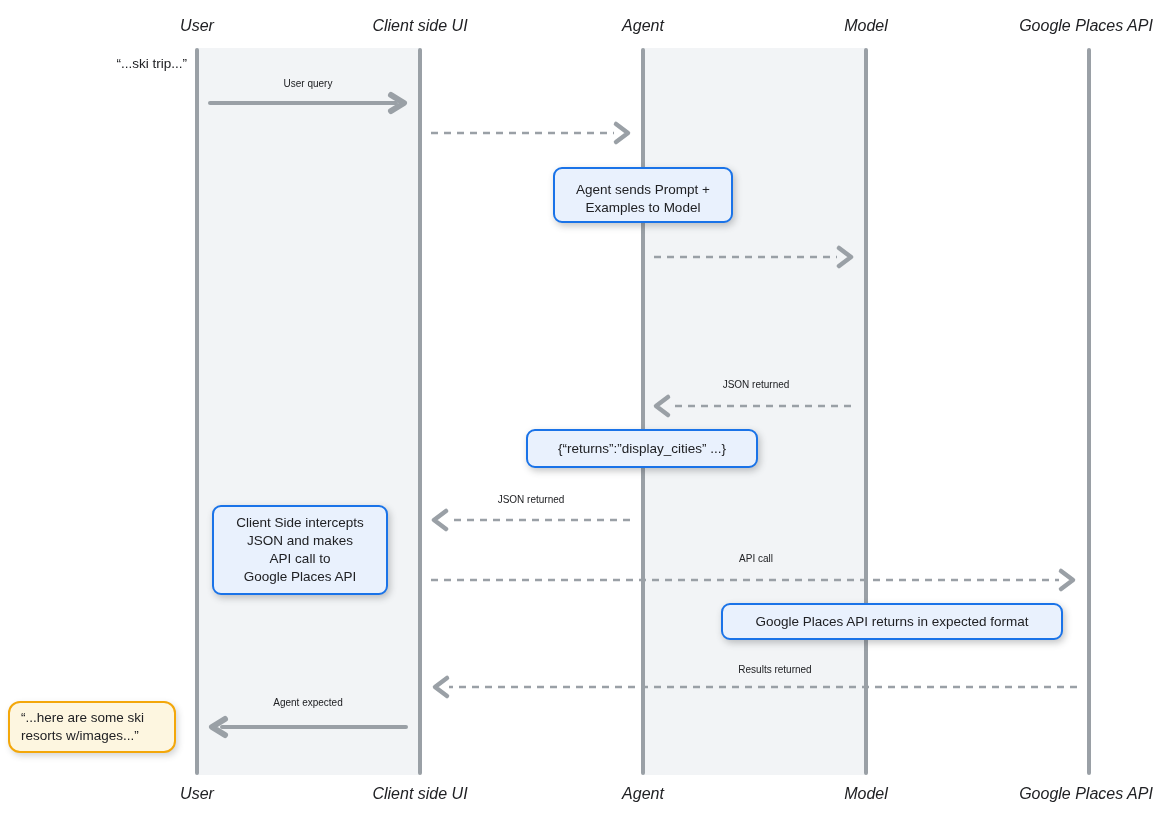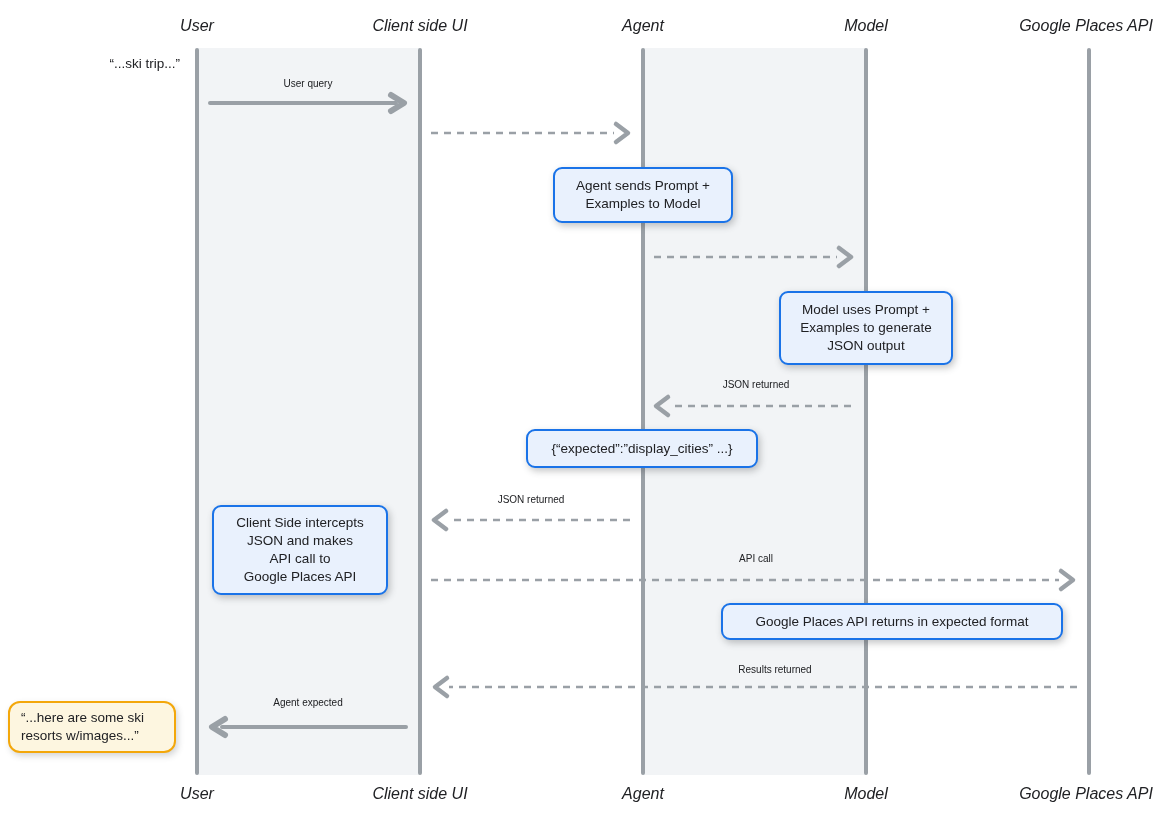--- a/index.html
+++ b/index.html
@@ -107,42 +107,37 @@
     </g>
   </svg>
 
   <div class="msg-label" style="left:308px; top:78px;">User query</div>
   <div class="msg-label" style="left:756px; top:379px;">JSON returned</div>
   <div class="msg-label" style="left:531px; top:494px;">JSON returned</div>
   <div class="msg-label" style="left:756px; top:553px;">API call</div>
   <div class="msg-label" style="left:755px; top:664px;margin-left:20px;">Results returned</div>
   <div class="msg-label" style="left:308px; top:697px;">Agent expected</div>
 
-  <div class="note" style="left:553px; top:167px; width:180px; height:56px;">
+  <div class="note" style="left:553px; top:167px; width:180px; height:56px;justify-content:flex-end;">
     <span>Agent sends Prompt +</span>
     <span>Examples to Model</span>
   </div>
-  <div class="note" style="left:779px; top:291px; width:174px; height:74px;">
-    <span>Model uses Prompt +</span>
-    <span>Examples to generate</span>
-    <span>JSON output</span>
-  </div>
   <div class="note" style="left:526px; top:429px; width:232px; height:39px;">
-    <span>{“expected”:”display_cities” ...}</span>
+    <span>{“returns”:”display_cities” ...}</span>
   </div>
   <div class="note" style="left:212px; top:505px; width:176px; height:90px;">
     <span>Client Side intercepts</span>
     <span>JSON and makes</span>
     <span>API call to</span>
     <span>Google Places API</span>
   </div>
   <div class="note" style="left:693px; top:603px; width:342px; height:37px;margin-left:28px;">
     <span>Google Places API returns in expected format</span>
   </div>
 
-  <div class="quote-text" style="left:180px; top:56px;">“...ski trip...”</div>
+  <div class="quote-text" style="left:187px; top:56px;">“...ski trip...”</div>
 
   <div class="quote-note" style="left:8px; top:701px; width:168px; height:52px;">
     <span>“...here are some ski</span>
     <span>resorts w/images...”</span>
   </div>
 
 </div>
 
 </body></html>

